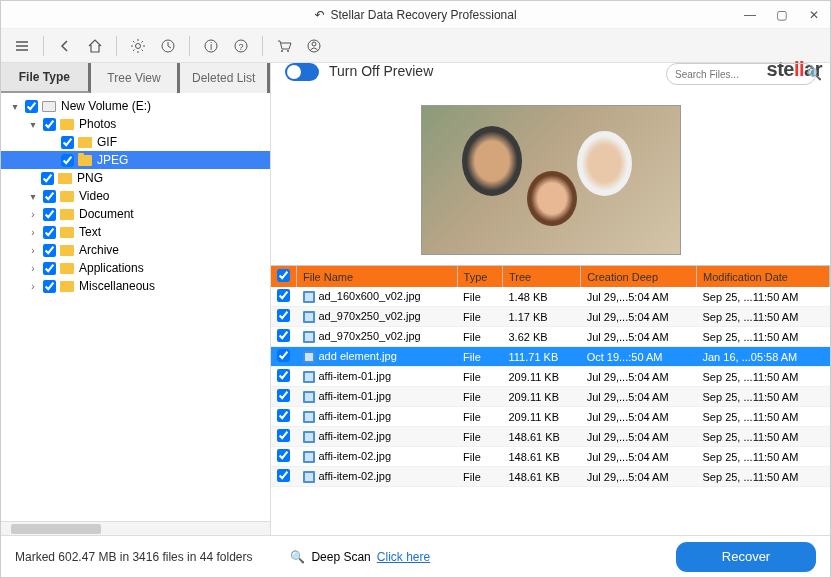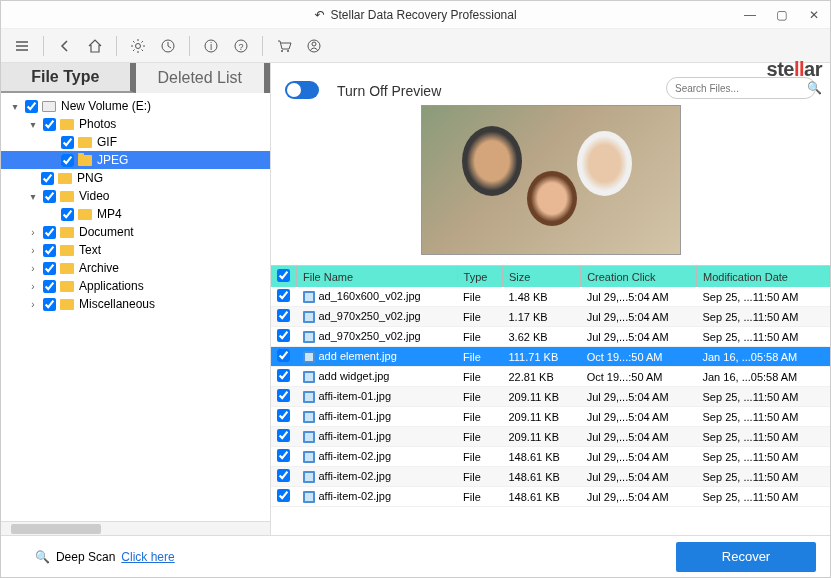--- a/index.html
+++ b/index.html
@@ -17,68 +17,68 @@
 .tb-sep { width: 1px; height: 20px; background: #ccc; margin: 0 4px; }
 .brand { margin-left: auto; font-size: 20px; font-weight: 600; color: #444; letter-spacing: -0.5px; margin-top: 47px; }
 .brand .ll { color: #e53935; }
 
 
 .main { display: flex; height: calc(100% - 28px - 34px - 42px); }
 
 
 .sidebar { width: 270px; border-right: 1px solid #ddd; display: flex; flex-direction: column; background: #fff; }
 .tabs { display: flex; background: #f0f0f0; height: 30px; }
-.tab { flex: 1; display: flex; align-items: center; justify-content: center; font-size: 16px; color: #666; cursor: pointer; border-right: 6px solid #737373; }
+.tab { flex: 1; display: flex; align-items: center; justify-content: center; font-size: 12px; color: #666; cursor: pointer; border-right: 3px solid #737373; }
 .tab.active { background: #e6e6e6; font-weight: 600; color: #333; border-bottom: 2px solid #999; }
 .tree { flex: 1; overflow: auto; padding: 4px 0; }
 .tree-row { display: flex; align-items: center; height: 18px; padding-right: 4px; cursor: pointer; white-space: nowrap; }
 .tree-row.selected { background: #3b82f6; color: #fff; }
 .tw { width: 12px; text-align: center; color: #666; font-size: 10px; }
 .cb { margin: 0 4px; }
 .folder { width: 14px; height: 11px; background: #f6c343; border-radius: 1px; margin-right: 5px; position: relative; }
 .folder.open::before { content: ""; position: absolute; top: -2px; left: 0; width: 6px; height: 2px; background: #f6c343; border-radius: 1px 1px 0 0; }
 .drive { width: 14px; height: 11px; background: #eee; border: 1px solid #999; border-radius: 1px; margin-right: 5px; }
 .tree-label { font-size: 12px; }
 .sb-scroll { height: 14px; background: #f4f4f4; border-top: 1px solid #ddd; display: flex; align-items: center; }
 .sb-thumb { width: 90px; height: 10px; background: #ccc; margin-left: 10px; border-radius: 2px; }
 
 
 .rpanel { flex: 1; display: flex; flex-direction: column; }
-.rpanel-top { height: 36px; display: flex; align-items: flex-end; padding: 0 14px; gap: 18px; }
+.rpanel-top { height: 36px; display: flex; align-items: flex-start; padding: 0 14px; gap: 10px; }
 .toggle { width: 34px; height: 18px; background: #1e6fd6; border-radius: 9px; position: relative; cursor: pointer; }
 .toggle::after { content: ""; position: absolute; left: 2px; top: 2px; width: 14px; height: 14px; background: #fff; border-radius: 50%; }
 .preview-label { font-size: 14px; color: #333; }
 .search { margin-left: auto; width: 150px; height: 22px; border: 1px solid #ccc; border-radius: 11px; display: flex; align-items: center; padding: 0 8px; }
 .search input { border: none; outline: none; flex: 1; font-size: 10px; color: #777; background: transparent; }
 
 .preview-area { display: flex; justify-content: center; padding: 6px 0 10px; }
 .preview-img { width: 260px; height: 150px; background: linear-gradient(135deg,#8a9b7a 0%,#b8a587 40%,#d4c5a8 100%); border: 1px solid #999; position: relative; overflow: hidden; }
 .person { position: absolute; border-radius: 50%; }
 .p1 { width: 60px; height: 70px; left: 40px; top: 20px; background: radial-gradient(ellipse,#d4a57a 40%,#3a3a3a 60%); }
 .p2 { width: 50px; height: 55px; left: 105px; top: 65px; background: radial-gradient(ellipse,#e8b894 40%,#6b4228 60%); }
 .p3 { width: 55px; height: 65px; left: 155px; top: 25px; background: radial-gradient(ellipse,#e8c8a8 40%,#f0f0f0 60%); }
 
 
 .ftable { flex: 1; overflow: auto; border-top: 1px solid #ccc; }
 .ftable table { width: 100%; border-collapse: collapse; font-size: 11px; }
-.ftable th { background: #5eead4; text-align: left; padding: 3px 6px; border-right: 1px solid #bbb; font-weight: 400; color: #333; position: sticky; top: 0; }
+.ftable th { background: #f97316; text-align: left; padding: 3px 6px; border-right: 1px solid #bbb; font-weight: 400; color: #333; position: sticky; top: 0; }
 .ftable th:first-child { width: 22px; text-align: center; }
 .ftable td { padding: 2px 6px; border-bottom: 1px solid #f0f0f0; }
 .ftable tr:nth-child(even) td { background: #f7f7f7; }
 .ftable tr.sel td { background: #1e90ff; color: #fff; }
 .ftable td:first-child { text-align: center; }
 .ficon { display: inline-block; width: 12px; height: 12px; background: #4a90d9; border-radius: 1px; margin-right: 4px; vertical-align: middle; position: relative; }
 .ficon::after { content: ""; position: absolute; inset: 2px; background: #cde4f7; }
 
 
 .bottombar { height: 42px; border-top: 1px solid #ddd; display: flex; align-items: center; padding: 0 14px; gap: 18px; font-size: 12px; }
 .marked { color: #333; }
 .deepscan { display: flex; align-items: center; gap: 6px; margin-left: 20px; }
 .deepscan a { color: #1e6fd6; text-decoration: underline; cursor: pointer; }
-.recover-btn { margin-left: auto; width: 140px; height: 30px; background: #1e7fe0; color: #fff; border: none; border-radius: 2px; font-size: 13px; cursor: pointer; }
+.recover-btn { margin-left: auto; width: 140px; height: 30px; background: #1e7fe0; color: #fff; border: none; border-radius: 11px; font-size: 13px; cursor: pointer; }
 
 svg { width: 16px; height: 16px; }
 </style>
 </head>
 <body>
 
 <div class="titlebar">
   <div class="title">
     <span>↶</span>
     <span>Stellar Data Recovery Professional</span>
@@ -148,20 +148,21 @@
         <path d="M4 13c1-2 3-3 4-3s3 1 4 3" stroke="#555" fill="none"></path>
       </svg>
     </div>
   <div class="brand"><span>ste</span><span class="ll">ll</span><span>ar</span></div>
 </div>
 
 <div class="main">
   <div class="sidebar">
     <div class="tabs">
       <div class="tab active">File Type</div>
+      <div class="tab">Tree View</div>
       <div class="tab">Deleted List</div>
     </div>
     <div class="tree" id="tree">
         <div class="tree-row" style="padding-left: 8px;">
           <span class="tw">▾</span>
           <input type="checkbox" class="cb" checked="" style="">
           <span class="drive"></span>
           <span class="tree-label">New Volume (E:)</span>
         </div>
         <div class="tree-row" style="padding-left: 26px;">
@@ -186,26 +187,20 @@
           <span class="tw"></span>
           <input type="checkbox" class="cb" checked="" style="">
           <span class="folder"></span>
           <span class="tree-label">PNG</span>
         </div>
         <div class="tree-row" style="padding-left: 26px;">
           <span class="tw">▾</span>
           <input type="checkbox" class="cb" checked="" style="">
           <span class="folder"></span>
           <span class="tree-label">Video</span>
-        </div>
-        <div class="tree-row" style="padding-left: 44px;">
-          <span class="tw"></span>
-          <input type="checkbox" class="cb" checked="" style="">
-          <span class="folder"></span>
-          <span class="tree-label">MP4</span>
         </div>
         <div class="tree-row" style="padding-left: 26px;">
           <span class="tw">›</span>
           <input type="checkbox" class="cb" checked="" style="">
           <span class="folder"></span>
           <span class="tree-label">Document</span>
         </div>
         <div class="tree-row" style="padding-left: 26px;">
           <span class="tw">›</span>
           <input type="checkbox" class="cb" checked="" style="">
@@ -252,22 +247,22 @@
           <div class="person p3"></div>
       </div>
     </div>
     <div class="ftable">
       <table>
         <thead>
             <tr>
           <th><input type="checkbox" checked="" style=""></th>
           <th>File Name</th>
           <th>Type</th>
-          <th>Size</th>
-          <th>Creation Click</th>
+          <th>Tree</th>
+          <th>Creation Deep</th>
           <th>Modification Date</th>
         </tr>
           </thead>
         <tbody id="tbody">
             <tr>
               <td><input type="checkbox" checked="" style=""></td>
               <td><span class="ficon"></span><span>ad_160x600_v02.jpg</span></td>
               <td>File</td>
               <td>1.48 KB</td>
               <td>Jul 29,...5:04 AM</td>
@@ -292,28 +287,20 @@
             <tr class="sel">
               <td><input type="checkbox" checked="" style=""></td>
               <td><span class="ficon"></span><span>add element.jpg</span></td>
               <td>File</td>
               <td>111.71 KB</td>
               <td>Oct 19...:50 AM</td>
               <td>Jan 16, ...05:58 AM</td>
             </tr>
             <tr>
               <td><input type="checkbox" checked="" style=""></td>
-              <td><span class="ficon"></span><span>add widget.jpg</span></td>
-              <td>File</td>
-              <td>22.81 KB</td>
-              <td>Oct 19...:50 AM</td>
-              <td>Jan 16, ...05:58 AM</td>
-            </tr>
-            <tr>
-              <td><input type="checkbox" checked="" style=""></td>
               <td><span class="ficon"></span><span>affi-item-01.jpg</span></td>
               <td>File</td>
               <td>209.11 KB</td>
               <td>Jul 29,...5:04 AM</td>
               <td>Sep 25, ...11:50 AM</td>
             </tr>
             <tr>
               <td><input type="checkbox" checked="" style=""></td>
               <td><span class="ficon"></span><span>affi-item-01.jpg</span></td>
               <td>File</td>
@@ -353,19 +340,20 @@
               <td>Jul 29,...5:04 AM</td>
               <td>Sep 25, ...11:50 AM</td>
             </tr>
           </tbody>
       </table>
     </div>
   </div>
 </div>
 
 <div class="bottombar">
+  <span class="marked">Marked 602.47 MB in 3416 files in 44 folders</span>
   <div class="deepscan">
     <span>🔍</span>
     <span>Deep Scan</span>
     <a>Click here</a>
   </div>
   <button class="recover-btn">Recover</button>
 </div>
 
 </body></html>

